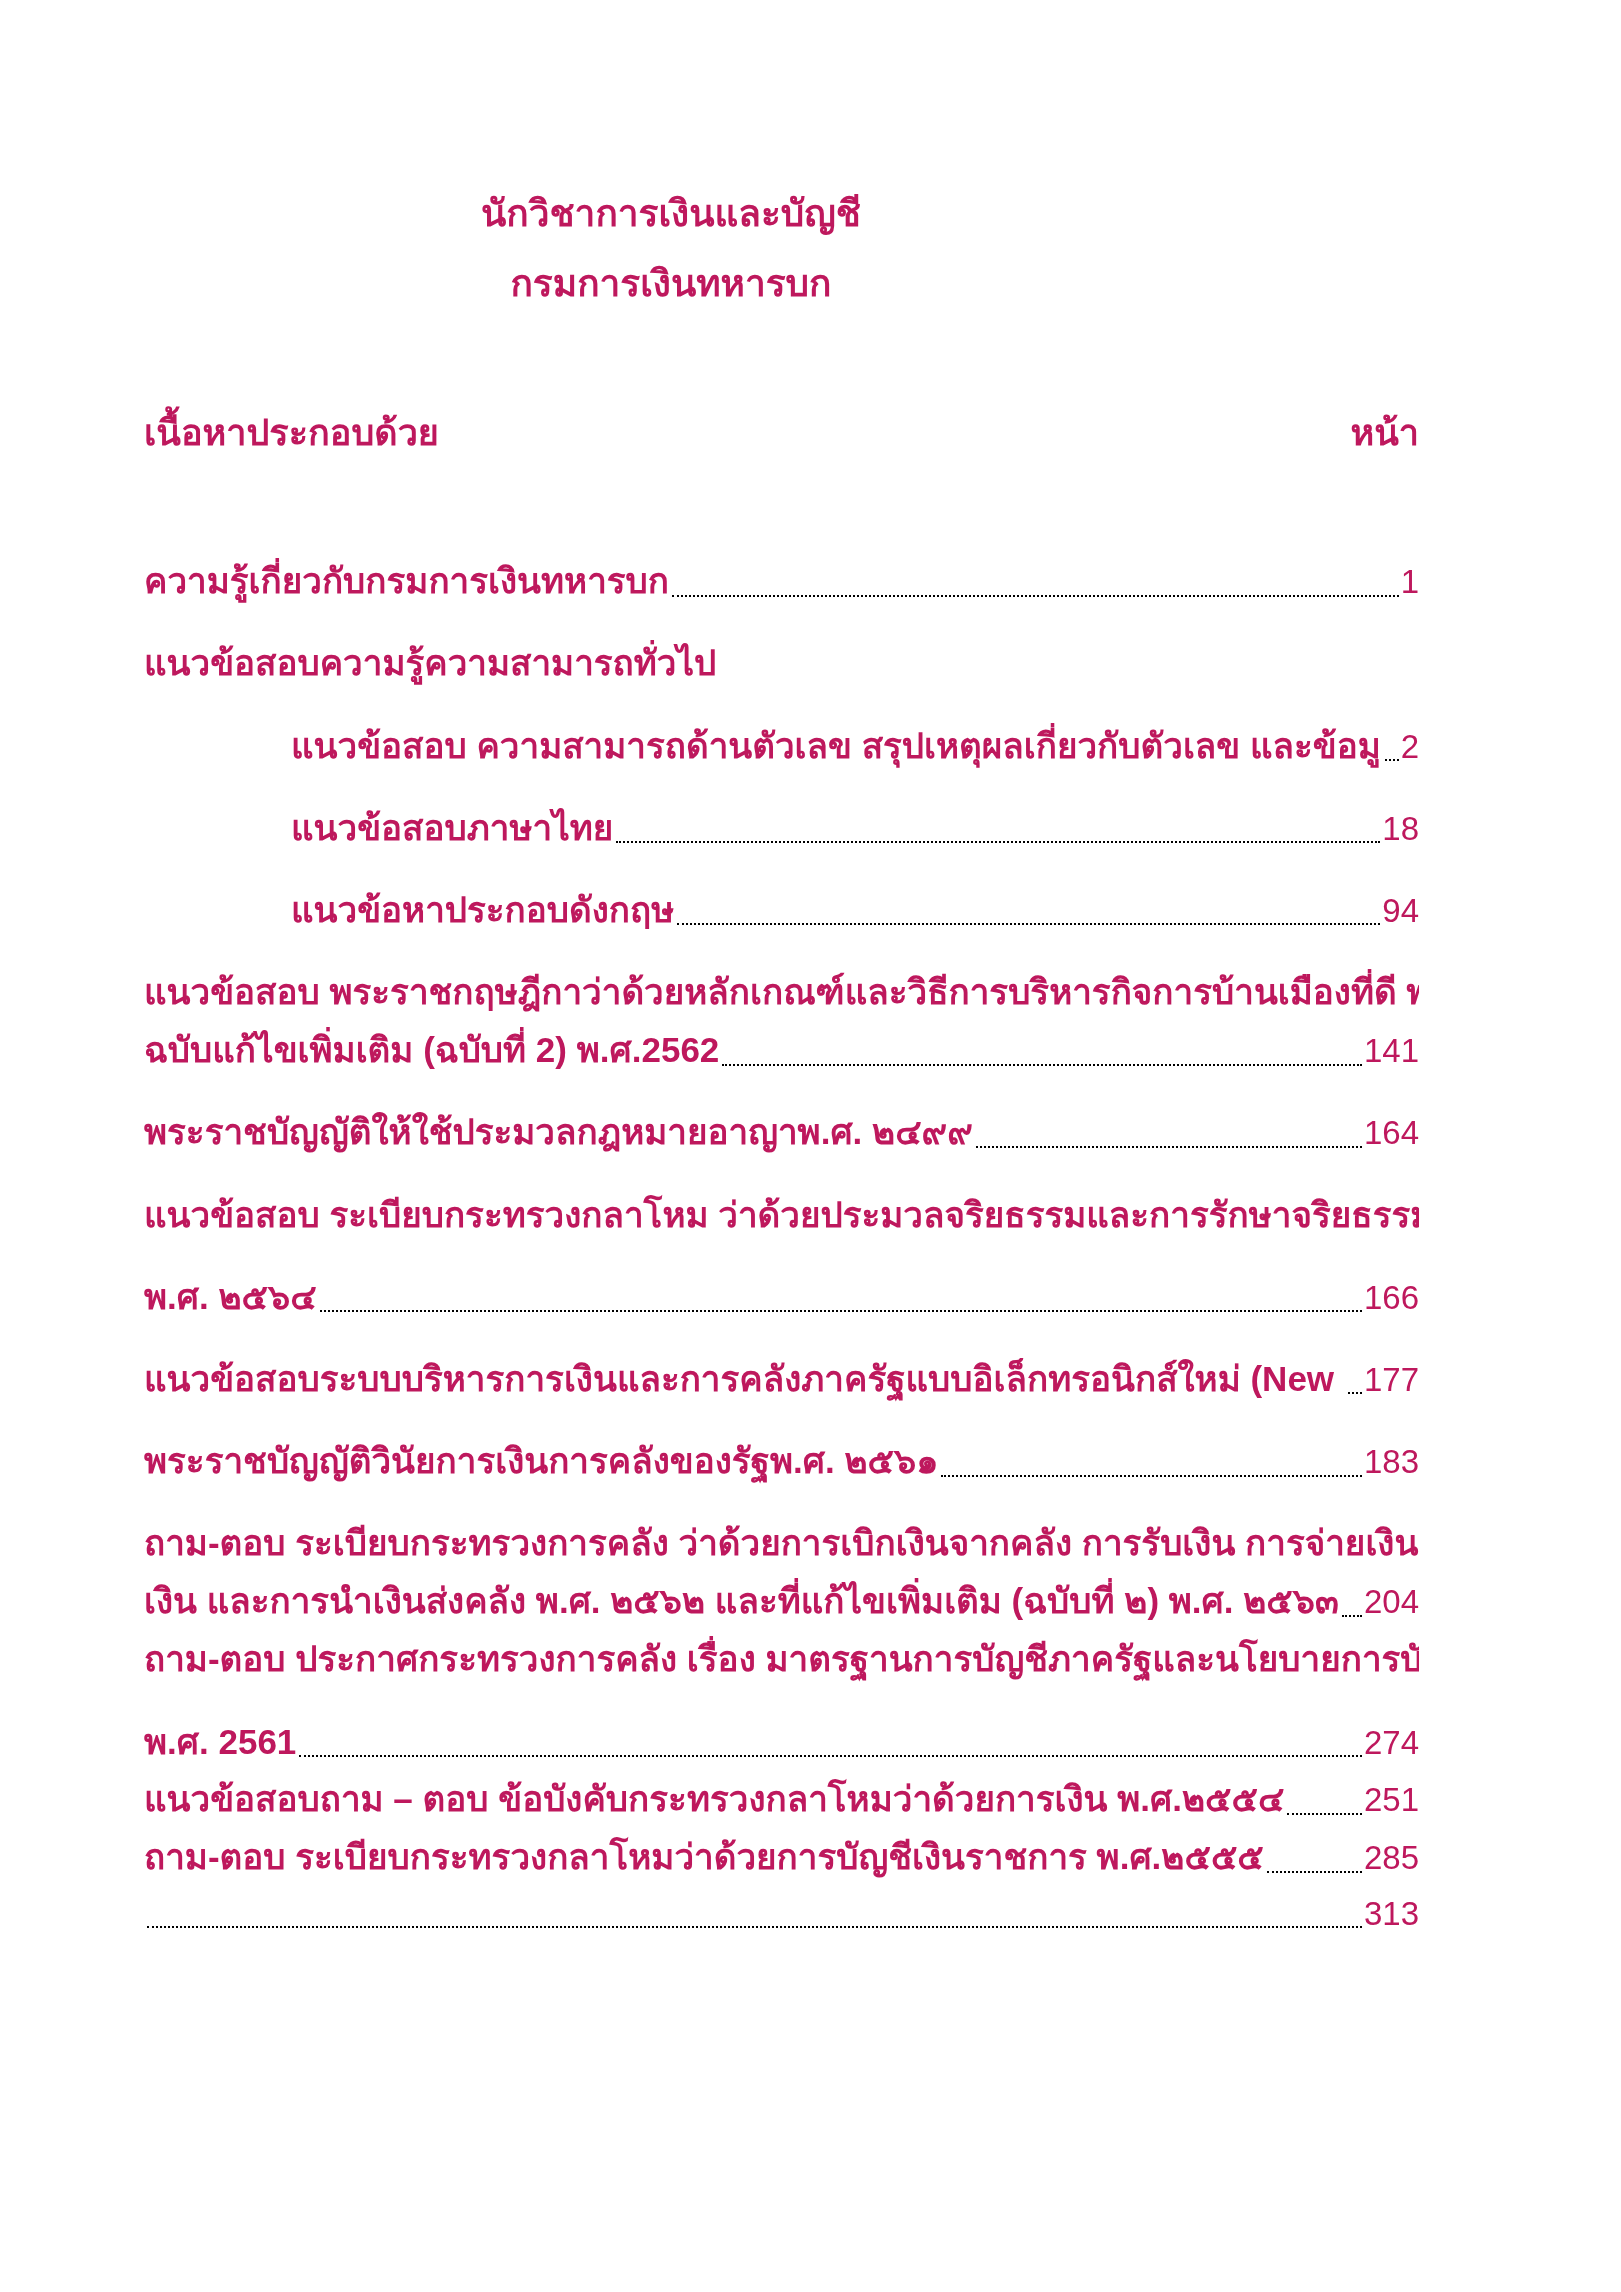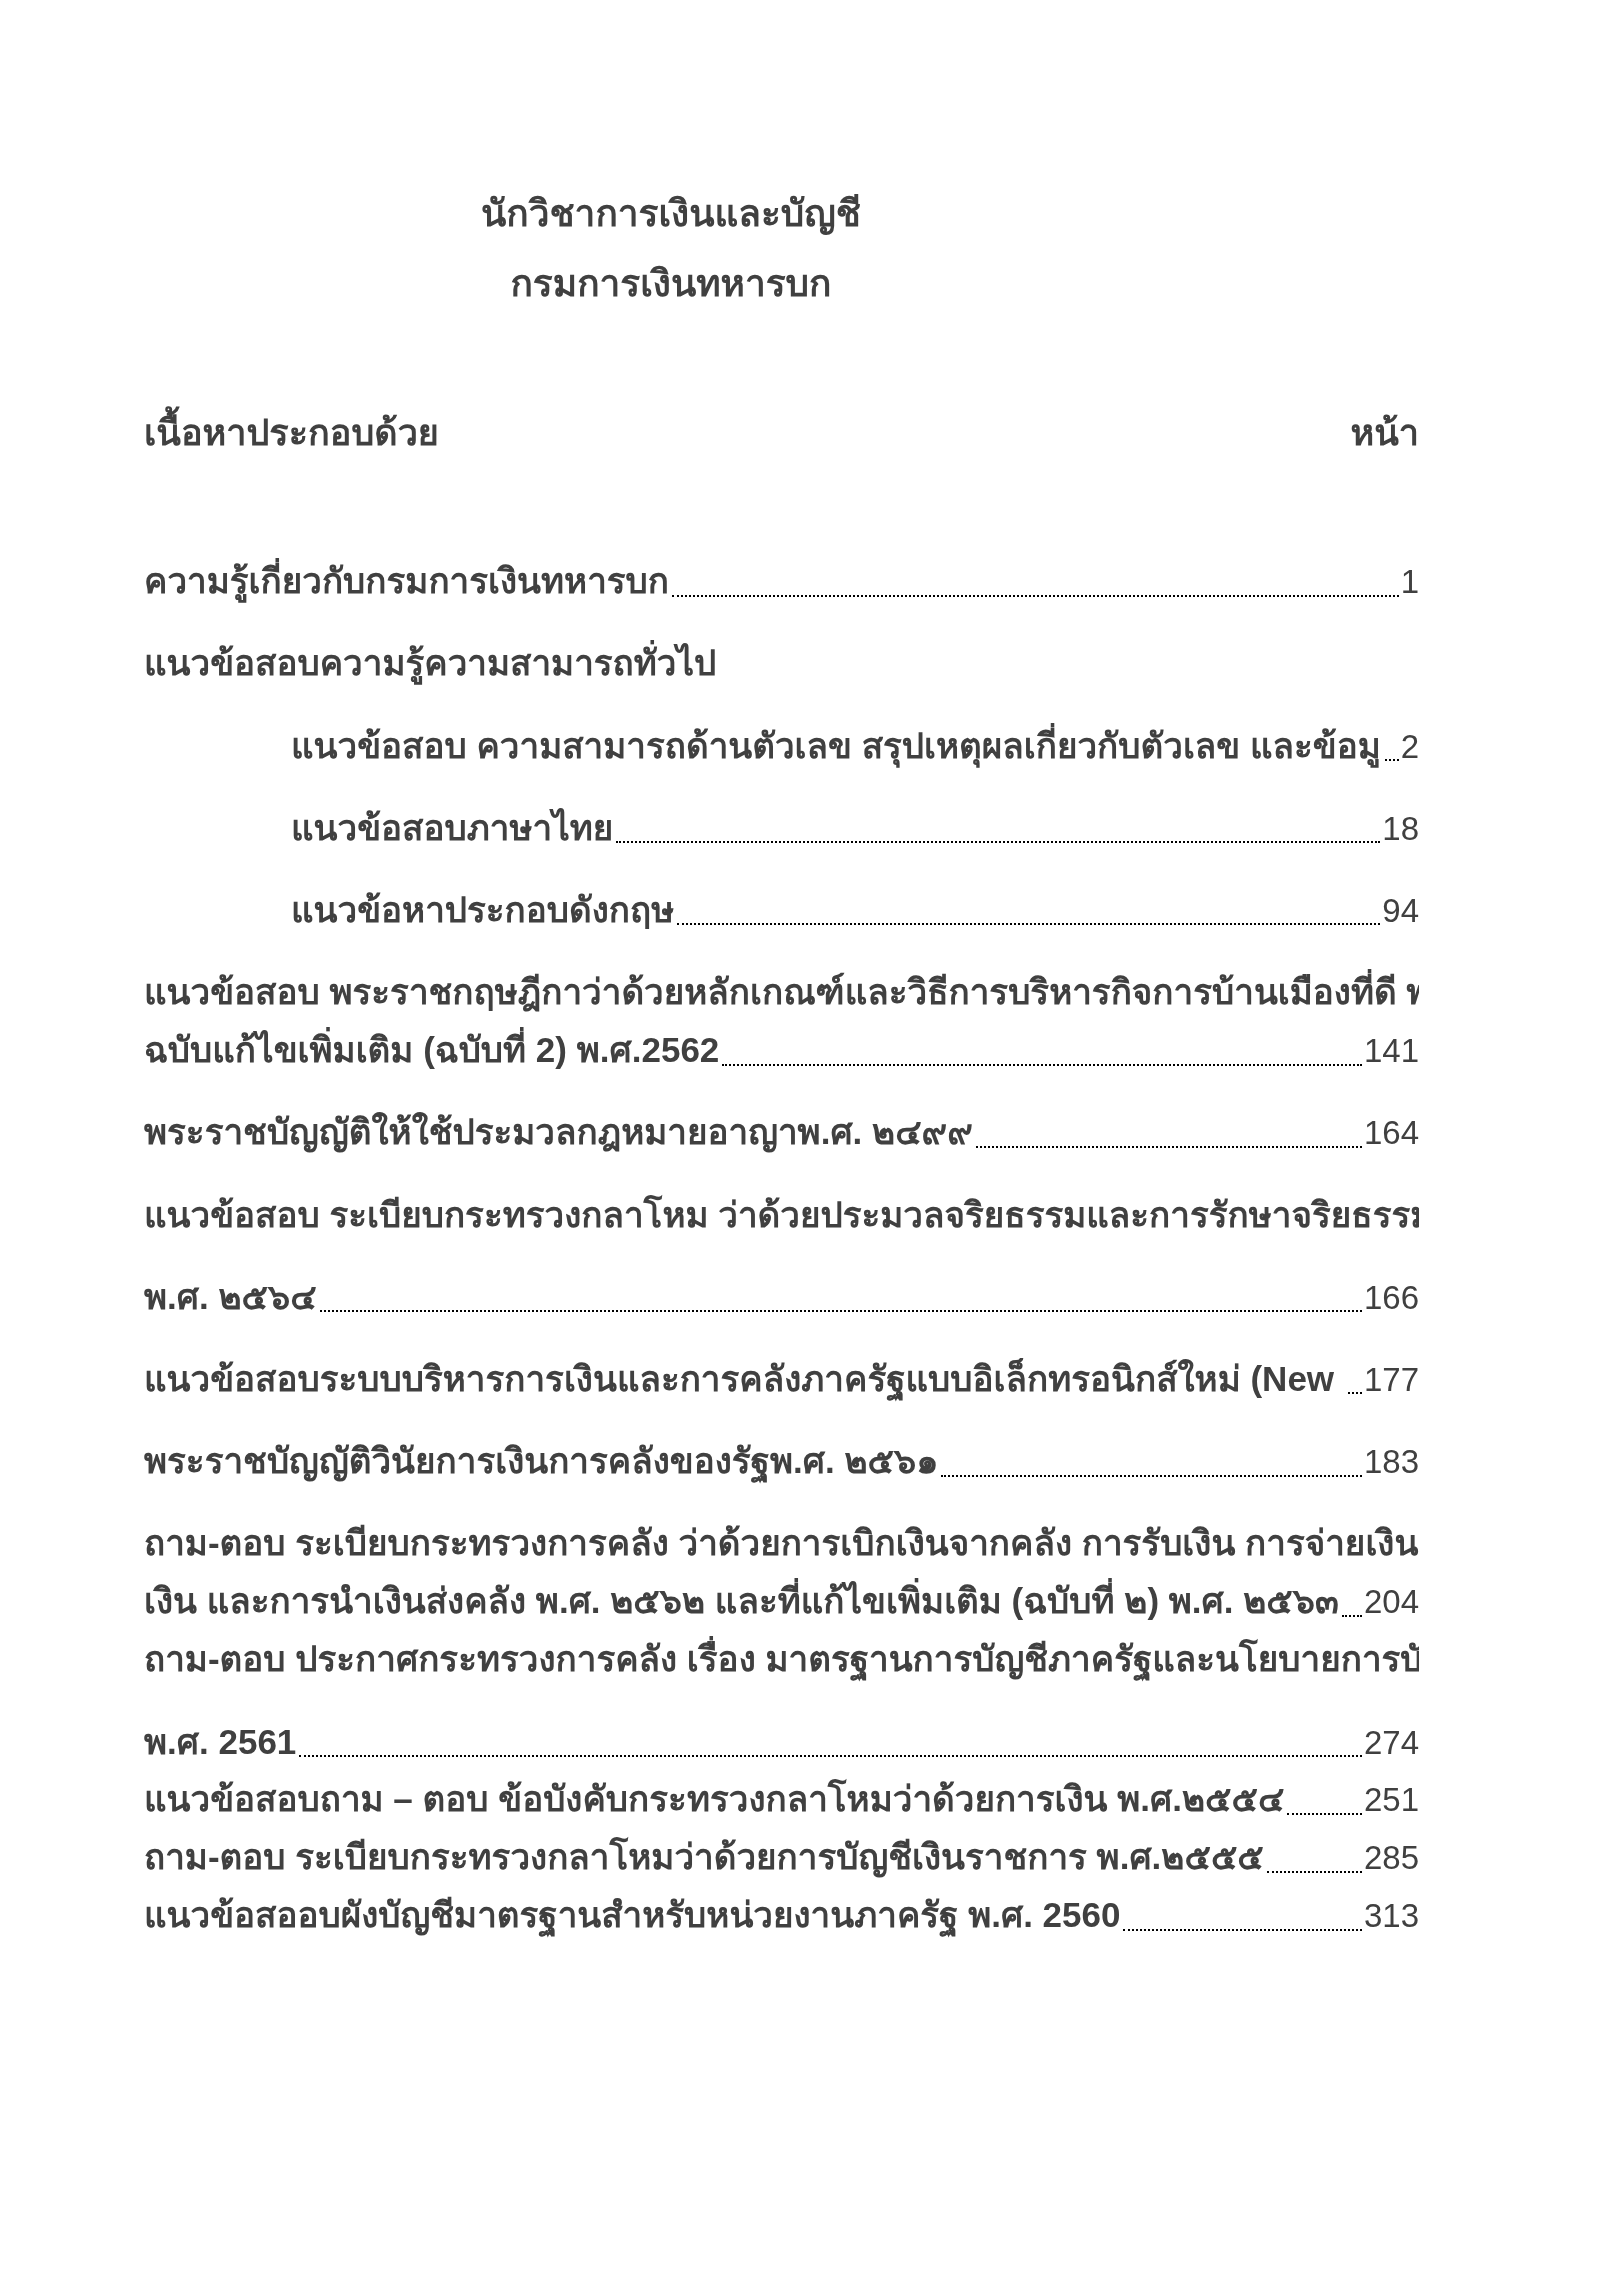--- a/index.html
+++ b/index.html
@@ -1,21 +1,21 @@
 <!DOCTYPE html>
 <html><head>
 <meta charset="utf-8">
 <style>
   html, body { margin: 0; padding: 0; background: #ffffff; }
   .page {
     width: 1621px;
     height: 2293px;
     margin: 0 auto;
     background: #ffffff;
-    color: #404040;
+    color: #be185d;
     font-family: "Liberation Sans", "DejaVu Sans", sans-serif;
     box-sizing: border-box;
     padding: 191px 202px 0 144px;
     overflow: hidden;
   }
   .titles {
     width: 1054px;
     text-align: center;
     font-weight: 700;
     font-size: 37px;
@@ -152,20 +152,19 @@
         <span class="toc-text">แนวข้อสอบถาม – ตอบ ข้อบังคับกระทรวงกลาโหมว่าด้วยการเงิน พ.ศ.๒๕๕๔</span>
         <span class="dots"></span>
         <span class="page-num">251</span>
       </div>
       <div class="toc-row tight">
         <span class="toc-text">ถาม-ตอบ ระเบียบกระทรวงกลาโหมว่าด้วยการบัญชีเงินราชการ พ.ศ.๒๕๕๕</span>
         <span class="dots"></span>
         <span class="page-num">285</span>
       </div>
       <div class="toc-row tight">
-        <span class="toc-text">แนวข้อสออบผังบัญชีมาตรฐานสำหรับหน่วยงานภาครัฐ พ.ศ. 2560</span>
         <span class="dots"></span>
         <span class="page-num">313</span>
       </div>
     </div>
 
 </div>
 
 
 </body></html>

